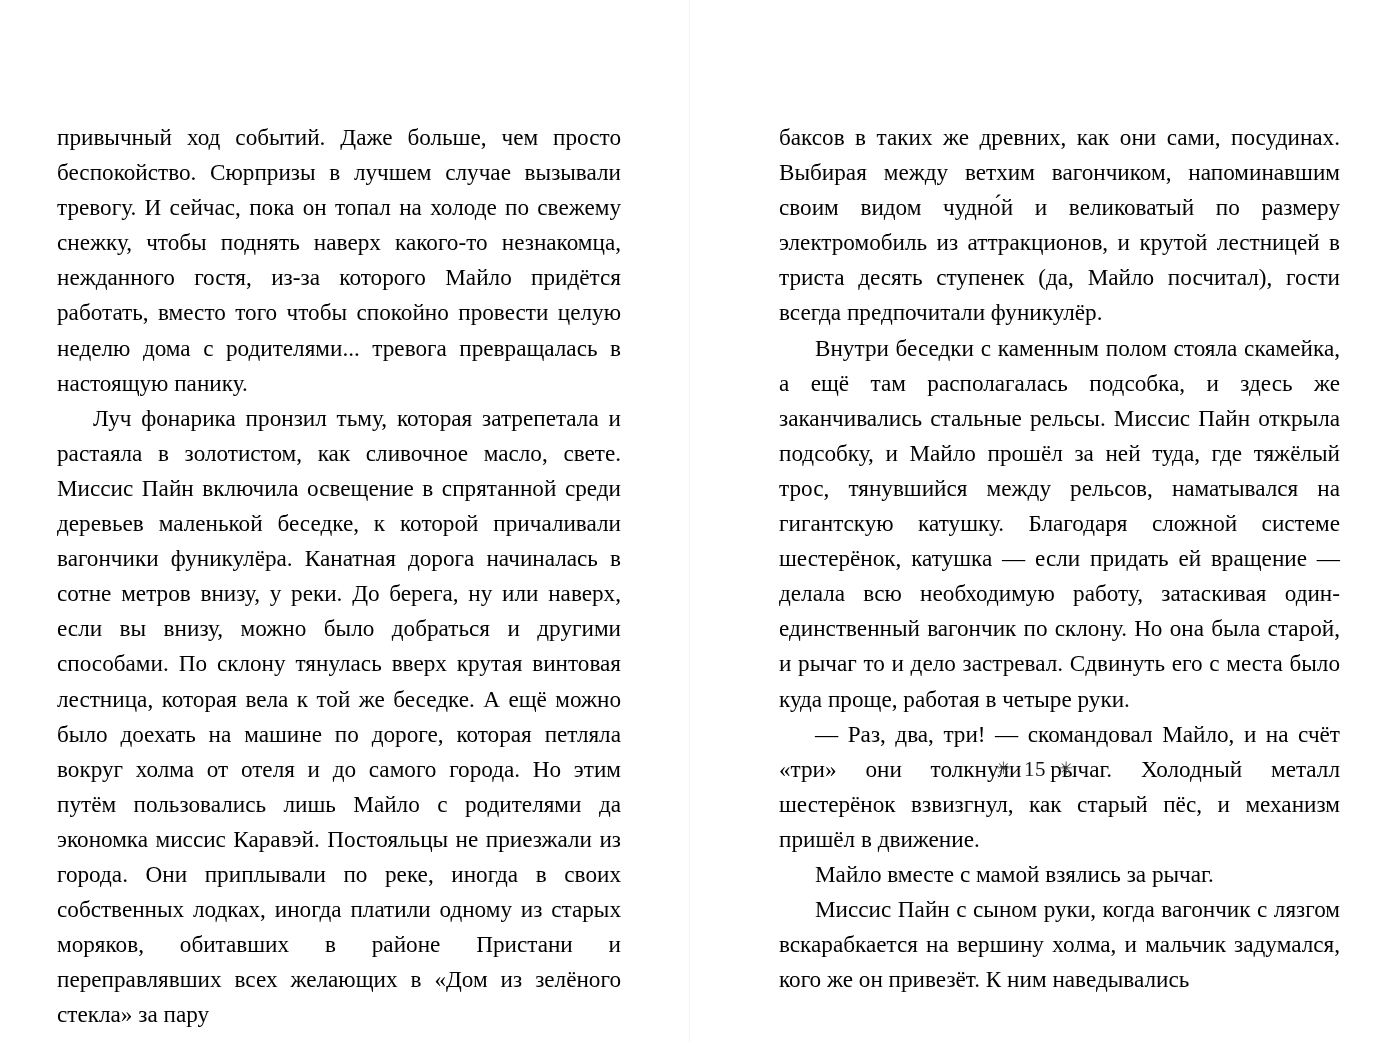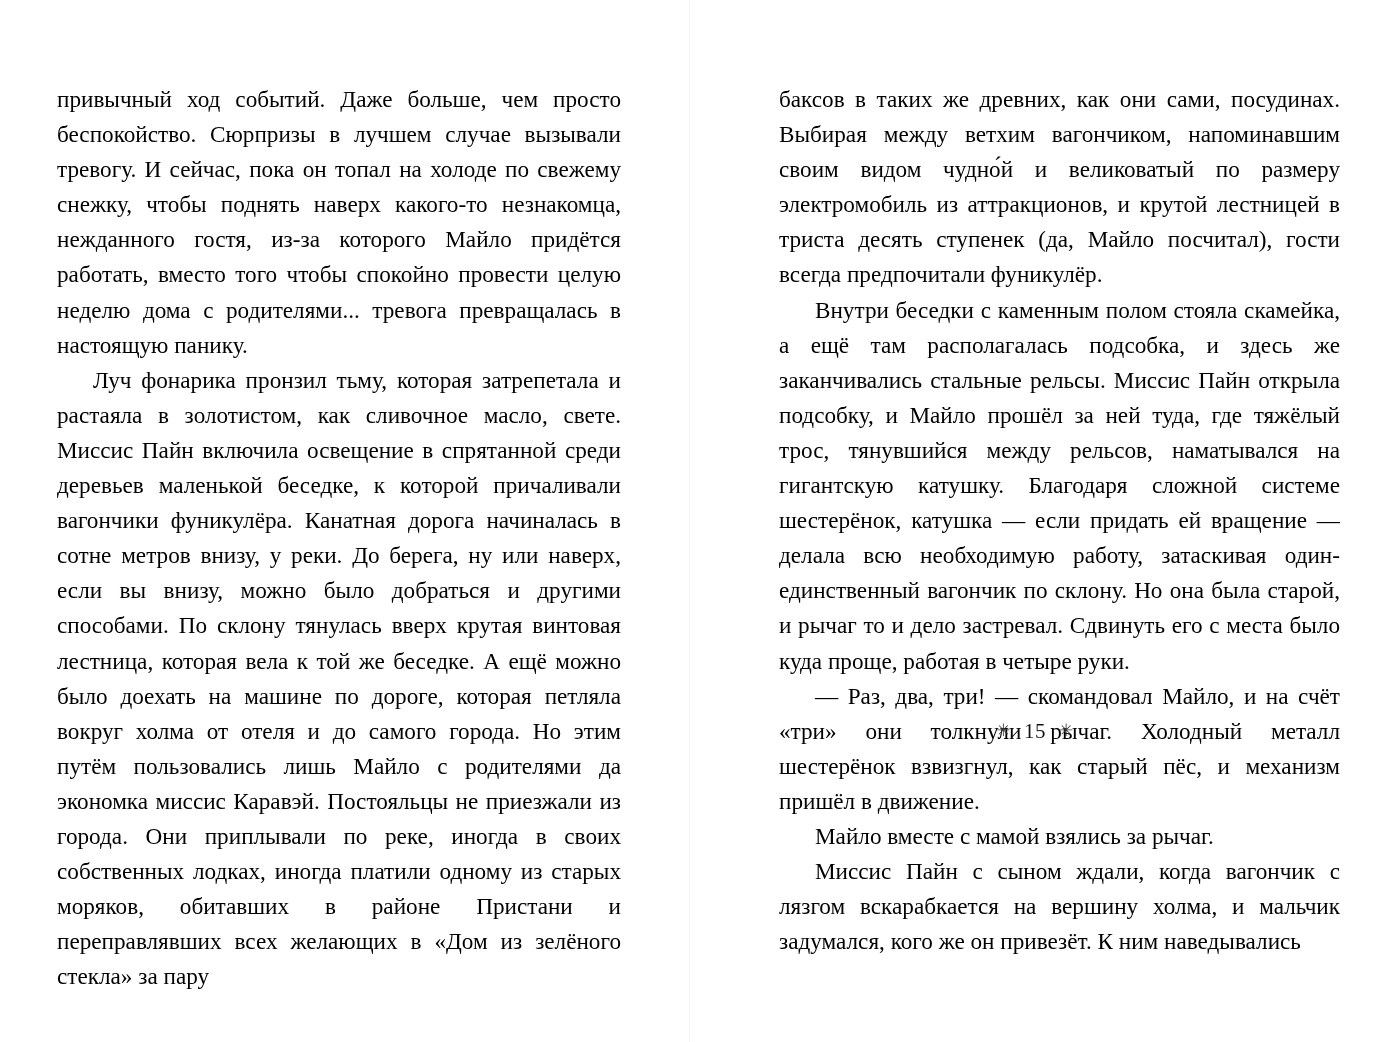--- a/index.html
+++ b/index.html
@@ -29,20 +29,21 @@
     top: 0;
     width: 1px;
     height: 1042px;
     background: #f4f4f6;
   }
 
   .page {
     position: relative;
     height: 784px;
     box-sizing: border-box;
+    margin-top: 38px;
   }
   .page-left  { width: 690px; }
   .page-right { width: 690px; }
 
   .textblock {
     position: absolute;
     top: 82px;
     font-size: 23.2px;
     line-height: 35.1px;
     text-align: justify;
@@ -106,20 +107,20 @@
       <p>Луч фонарика пронзил тьму, которая затрепе­тала и растаяла в золотистом, как сливочное масло, свете. Миссис Пайн включила освещение в спрятан­ной среди деревьев маленькой беседке, к которой причаливали вагончики фуникулёра. Канатная до­рога начиналась в сотне метров внизу, у реки. До бе­рега, ну или наверх, если вы внизу, можно было добраться и другими способами. По склону тянулась вверх крутая винтовая лестница, которая вела к той же беседке. А ещё можно было доехать на машине по дороге, которая петляла вокруг холма от отеля и до самого города. Но этим путём пользовались лишь Майло с родителями да экономка миссис Ка­равэй. Постояльцы не приезжали из города. Они приплывали по реке, иногда в своих собственных лодках, иногда платили одному из старых моряков, обитавших в районе Пристани и переправлявших всех желающих в «Дом из зелёного стекла» за пару</p>
     </div>
   </div>
 
   <div class="page page-right">
     <div class="textblock">
       <p class="cont">баксов в таких же древних, как они сами, посудинах. Выбирая между ветхим вагончиком, напоминавшим своим видом чудно́й и великоватый по размеру электромобиль из аттракционов, и крутой лестни­цей в триста десять ступенек (да, Майло посчитал), гости всегда предпочитали фуникулёр.</p>
       <p>Внутри беседки с каменным полом стояла ска­мейка, а ещё там располагалась подсобка, и здесь же заканчивались стальные рельсы. Миссис Пайн открыла подсобку, и Майло прошёл за ней туда, где тяжёлый трос, тянувшийся между рельсов, наматы­вался на гигантскую катушку. Благодаря сложной системе шестерёнок, катушка — если придать ей вращение — делала всю необходимую работу, за­таскивая один-единственный вагончик по склону. Но она была старой, и рычаг то и дело застревал. Сдвинуть его с места было куда проще, работая в че­тыре руки.</p>
       <p>— Раз, два, три! — скомандовал Майло, и на счёт «три» они толкнули рычаг. Холодный металл шестерёнок взвизгнул, как старый пёс, и механизм пришёл в движение.</p>
       <p>Майло вместе с мамой взялись за рычаг.</p>
-      <p>Миссис Пайн с сыном ждали, когда вагончик с лязгом вскарабкается на вершину холма, и мальчик задумался, кого же он привезёт. К ним наведывались</p>
+      <p>Миссис Пайн с сыном руки, когда вагончик с лязгом вскарабкается на вершину холма, и мальчик задумался, кого же он привезёт. К ним наведывались</p>
     </div>
     <div class="folio">
       <span class="ornament">✳</span><span class="num">15</span><span class="ornament">✳</span>
     </div>
   </div>
 
 </div>
 
 </body></html>

